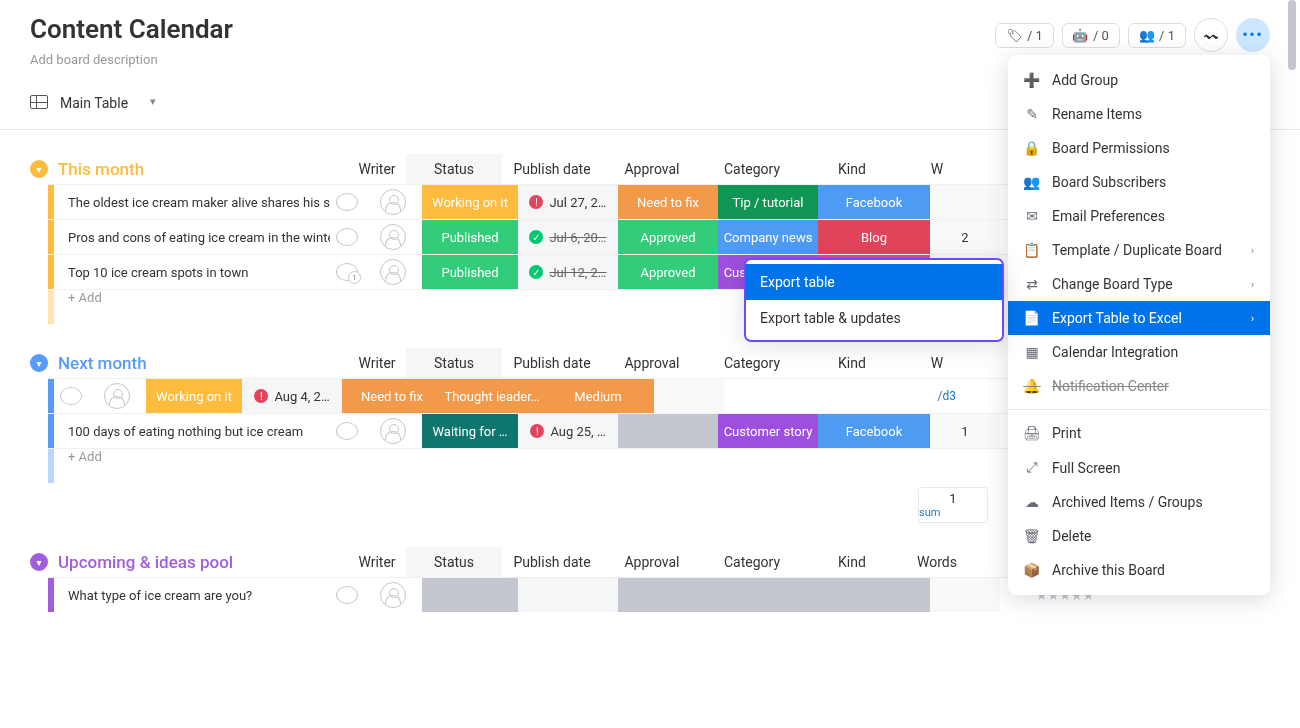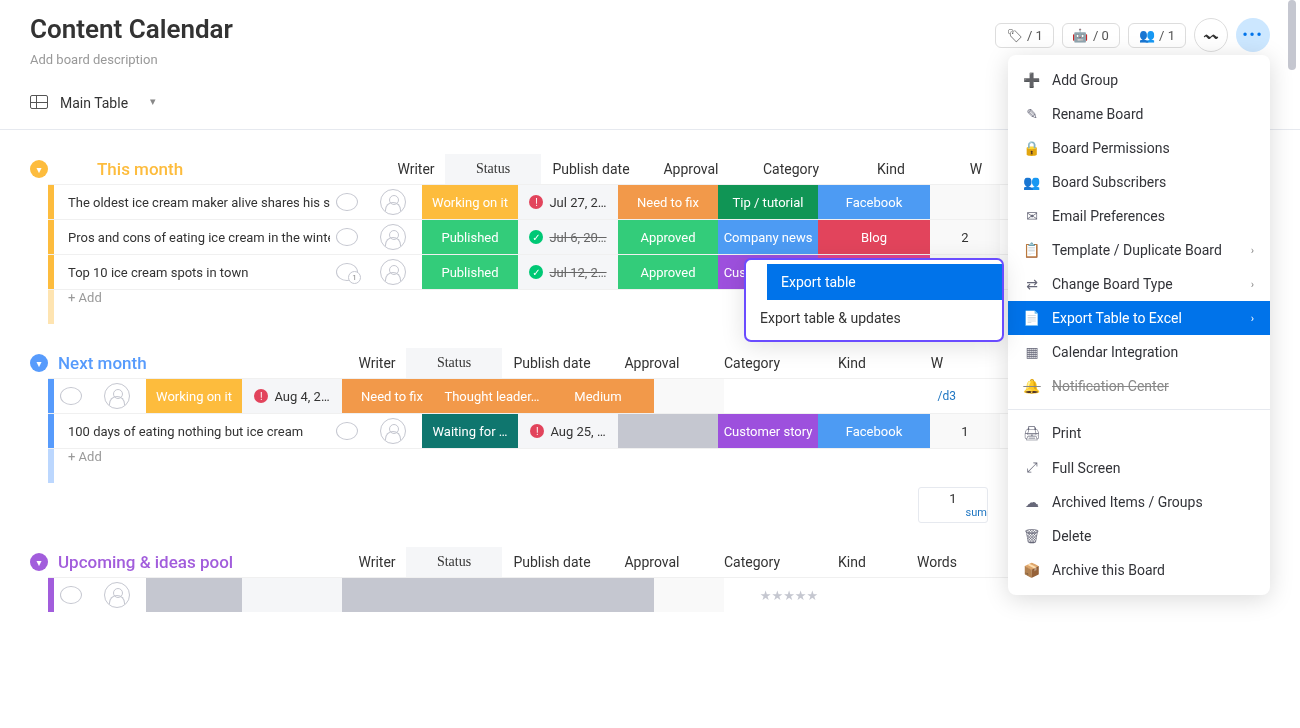--- a/index.html
+++ b/index.html
@@ -22,21 +22,21 @@
 
 .actions-right { margin-left: auto; display: flex; align-items: center; gap: 10px; }
 .new-item-btn { background: #0098e4; color: #fff; border-radius: 20px; padding: 8px 12px 8px 18px; font-size: 14px; display: flex; align-items: center; gap: 8px; }
 .new-item-chev { background: rgba(255,255,255,.25); color: #0098e4; width: 20px; height: 20px; border-radius: 50%; display: flex; align-items: center; justify-content: center; font-size: 10px; background: #fff; }
 .search-pill { border: 1px solid #ddd; border-radius: 20px; padding: 6px 12px; color: #999; width: 46px; }
 
 .group { margin-top: 24px; padding: 0 30px; }
 .grp-caret { width: 18px; height: 18px; border-radius: 50%; display: flex; align-items: center; justify-content: center; color: #fff; font-size: 10px; margin-right: 10px; }
 .grp-title { font-size: 17px; font-weight: 500; }
 .col { text-align: center; }
-.col.status { width: 96px; font-family: Liberation Serif, serif; }
+.col.status { width: 96px; }
 .col.date { width: 100px; }
 .col.approval { width: 100px; }
 .col.category { width: 100px; }
 .col.kind { width: 100px; }
 .col.words { width: 70px; }
 .col.rating { width: 130px; }
 .col.link { width: 120px; text-align: right; color: #555; }
 
 .cols { display: flex; align-items: center; height: 30px; margin-left: 28px; }
 .cols .writer-hd { width: 58px; text-align: center; }
@@ -77,23 +77,23 @@
 .menu-item.hovered { background: #0073ea; color: #fff; }
 .menu-item.struck { text-decoration: line-through; color: #888; }
 .menu-item .caret { margin-left: auto; font-size: 11px; color: #888; }
 .menu-item.hovered .caret { color: #fff; }
 .menu-divider { height: 1px; background: #e6e9ef; margin: 6px 0; }
 .mi-icon { width: 16px; display: flex; justify-content: center; font-size: 14px; color: #676879; }
 .menu-item.hovered .mi-icon { color: #fff; }
 
 .submenu { position: absolute; top: 258px; right: 296px; width: 260px; background: #fff; border: 2px solid #6a4cff; border-radius: 7px; box-shadow: 0 4px 24px rgba(0,0,0,.12); padding: 4px 0; z-index: 21; }
 .submenu-item { padding: 10px 14px; font-size: 14px; cursor: pointer; }
-.submenu-item.sel { background: #0073ea; color: #fff; margin-left: 21px; }
-
-.sum-cell { color: #1f76c2; font-size: 11px; text-align: right; }
+.submenu-item.sel { background: #0073ea; color: #fff; }
+
+.sum-cell { color: #1f76c2; font-size: 11px; text-align: left; }
 
 .scrollbar { position: absolute; right: 4px; top: 0; width: 8px; height: 100%; background: transparent; }
 .scrollbar .thumb { position: absolute; top: 0; left: 0; width: 8px; height: 70px; background: #c5c7d0; border-radius: 4px; }
 </style>
 </head>
 <body>
 
 <div class="header">
   <div class="title">Content Calendar</div>
   <div class="descr">Add board description</div>
@@ -119,21 +119,21 @@
       <span class="new-item-chev" style="background:#0086cc;color:#fff;">▾</span>
     </div>
     <div class="search-pill">Sea</div>
   </div>
 </div>
 
 <div id="groups">
     <div class="group">
       <div class="cols">
     <span class="grp-caret" style="background:#fdbc3d;margin-left:-28px;margin-right:10px;">▾</span>
-    <span class="grp-title" style="color:#fdbc3d;flex:0 0 auto;width:290px;margin-left:39px;">This month</span>
+    <span class="grp-title" style="color:#fdbc3d;flex:0 0 auto;width:290px;">This month</span>
     <span class="writer-hd">Writer</span>
     <span class="col status" style="background:#f5f6f8;height:100%;display:flex;align-items:center;justify-content:center;">Status</span>
     <span class="col date">Publish date</span>
     <span class="col approval">Approval</span>
     <span class="col category">Category</span>
     <span class="col kind">Kind</span>
     <span class="col words">W</span>
     <span class="col link" style="width:240px;"> ost</span>
   </div>
       <div class="row">
@@ -281,20 +281,21 @@
     <span class="col date">Publish date</span>
     <span class="col approval">Approval</span>
     <span class="col category">Category</span>
     <span class="col kind">Kind</span>
     <span class="col words">Words</span>
     <span class="col rating">Rating</span>
         <span class="col link">Link to blog post</span>
   </div>
       <div class="row">
       <div class="stripe" style="background:#a25ddc"></div>
+      <div class="name-cell">What type of ice cream are you?</div>
       <div class="chat">
           <span class="chat-bubble"></span>
         </div>
       <div class="writer">
           <span class="avatar-circle"></span>
         </div>
       <div class="cell st" style="background:#c5c7d0"></div>
       <div class="cell dt">
 
         <span class=""></span>
@@ -309,21 +310,21 @@
     </div>
   </div>
 
 <div class="menu" id="menu">
     <div class="menu-item">
       <span class="mi-icon">➕</span>
       <span>Add Group</span>
     </div>
     <div class="menu-item">
       <span class="mi-icon">✎</span>
-      <span>Rename Board</span>
+      <span>Rename Items</span>
     </div>
     <div class="menu-item">
       <span class="mi-icon">🔒</span>
       <span>Board Permissions</span>
     </div>
     <div class="menu-item">
       <span class="mi-icon">👥</span>
       <span>Board Subscribers</span>
     </div>
     <div class="menu-item">

